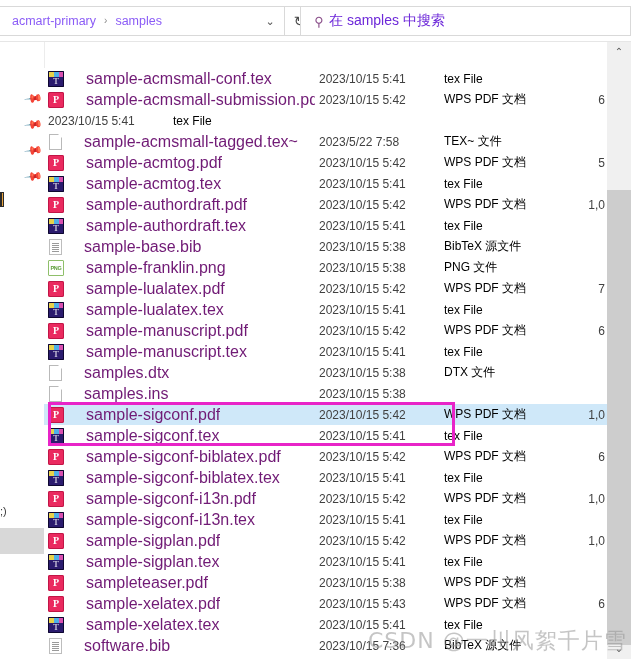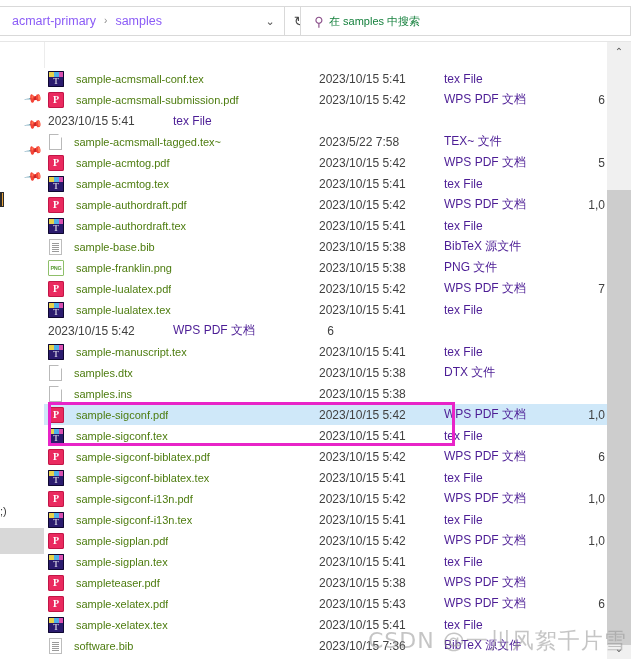--- a/index.html
+++ b/index.html
@@ -90,22 +90,22 @@
     padding-left: 8px;
   }
   .search-icon {
     width: 20px;
     color: #8a4f8a;
     font-size: 13px;
     flex: none;
     text-align: center;
   }
   .search-text {
-    color: #15803d;
-    font-size: 11px;
+    color: #6d28d9;
+    font-size: 14px;
     white-space: nowrap;
   }
 
   
   .leftrail {
     position: absolute;
     left: 0; top: 42px;
     width: 44px; height: 617px;
     background: #ffffff;
     border-right: 1px solid #ececec;
@@ -198,37 +198,37 @@
   .cell-date {
     width: 125px;
     font-size: 12px;
     color: #414141;
     padding-left: 4px;
     box-sizing: border-box;
   }
   .cell-type {
     width: 110px;
     font-size: 12px;
-    color: #4c1d95;
+    color: #000000;
     padding-left: 4px;
     box-sizing: border-box;
   }
   .cell-size {
     width: 57px;
     font-size: 12px;
     color: #414141;
     text-align: right;
     padding-right: 2px;
     box-sizing: border-box;
     overflow: hidden;
   }
   .fname {
-    font-size: 11px;
-    color: #4d7c0f;
-    padding-left: 12px;
+    font-size: 16px;
+    color: #701a75;
+    padding-left: 22px;
     overflow: hidden;
     text-overflow: clip;
   }
 
   
   .ico {
     width: 16px; height: 16px;
     flex: none;
     position: relative;
     box-sizing: border-box;
@@ -509,20 +509,24 @@
     <div class="row">
       <div class="cell-name">
         <span class="ico ico-tex"></span>
         <span class="fname">sample-lualatex.tex</span>
       </div>
       <div class="cell-date">2023/10/15 5:41</div>
       <div class="cell-type">tex File</div>
       <div class="cell-size"></div>
     </div>
     <div class="row">
+      <div class="cell-name">
+        <span class="ico ico-pdf"></span>
+        <span class="fname">sample-manuscript.pdf</span>
+      </div>
       <div class="cell-date">2023/10/15 5:42</div>
       <div class="cell-type">WPS PDF 文档</div>
       <div class="cell-size">6</div>
     </div>
     <div class="row">
       <div class="cell-name">
         <span class="ico ico-tex"></span>
         <span class="fname">sample-manuscript.tex</span>
       </div>
       <div class="cell-date">2023/10/15 5:41</div>

